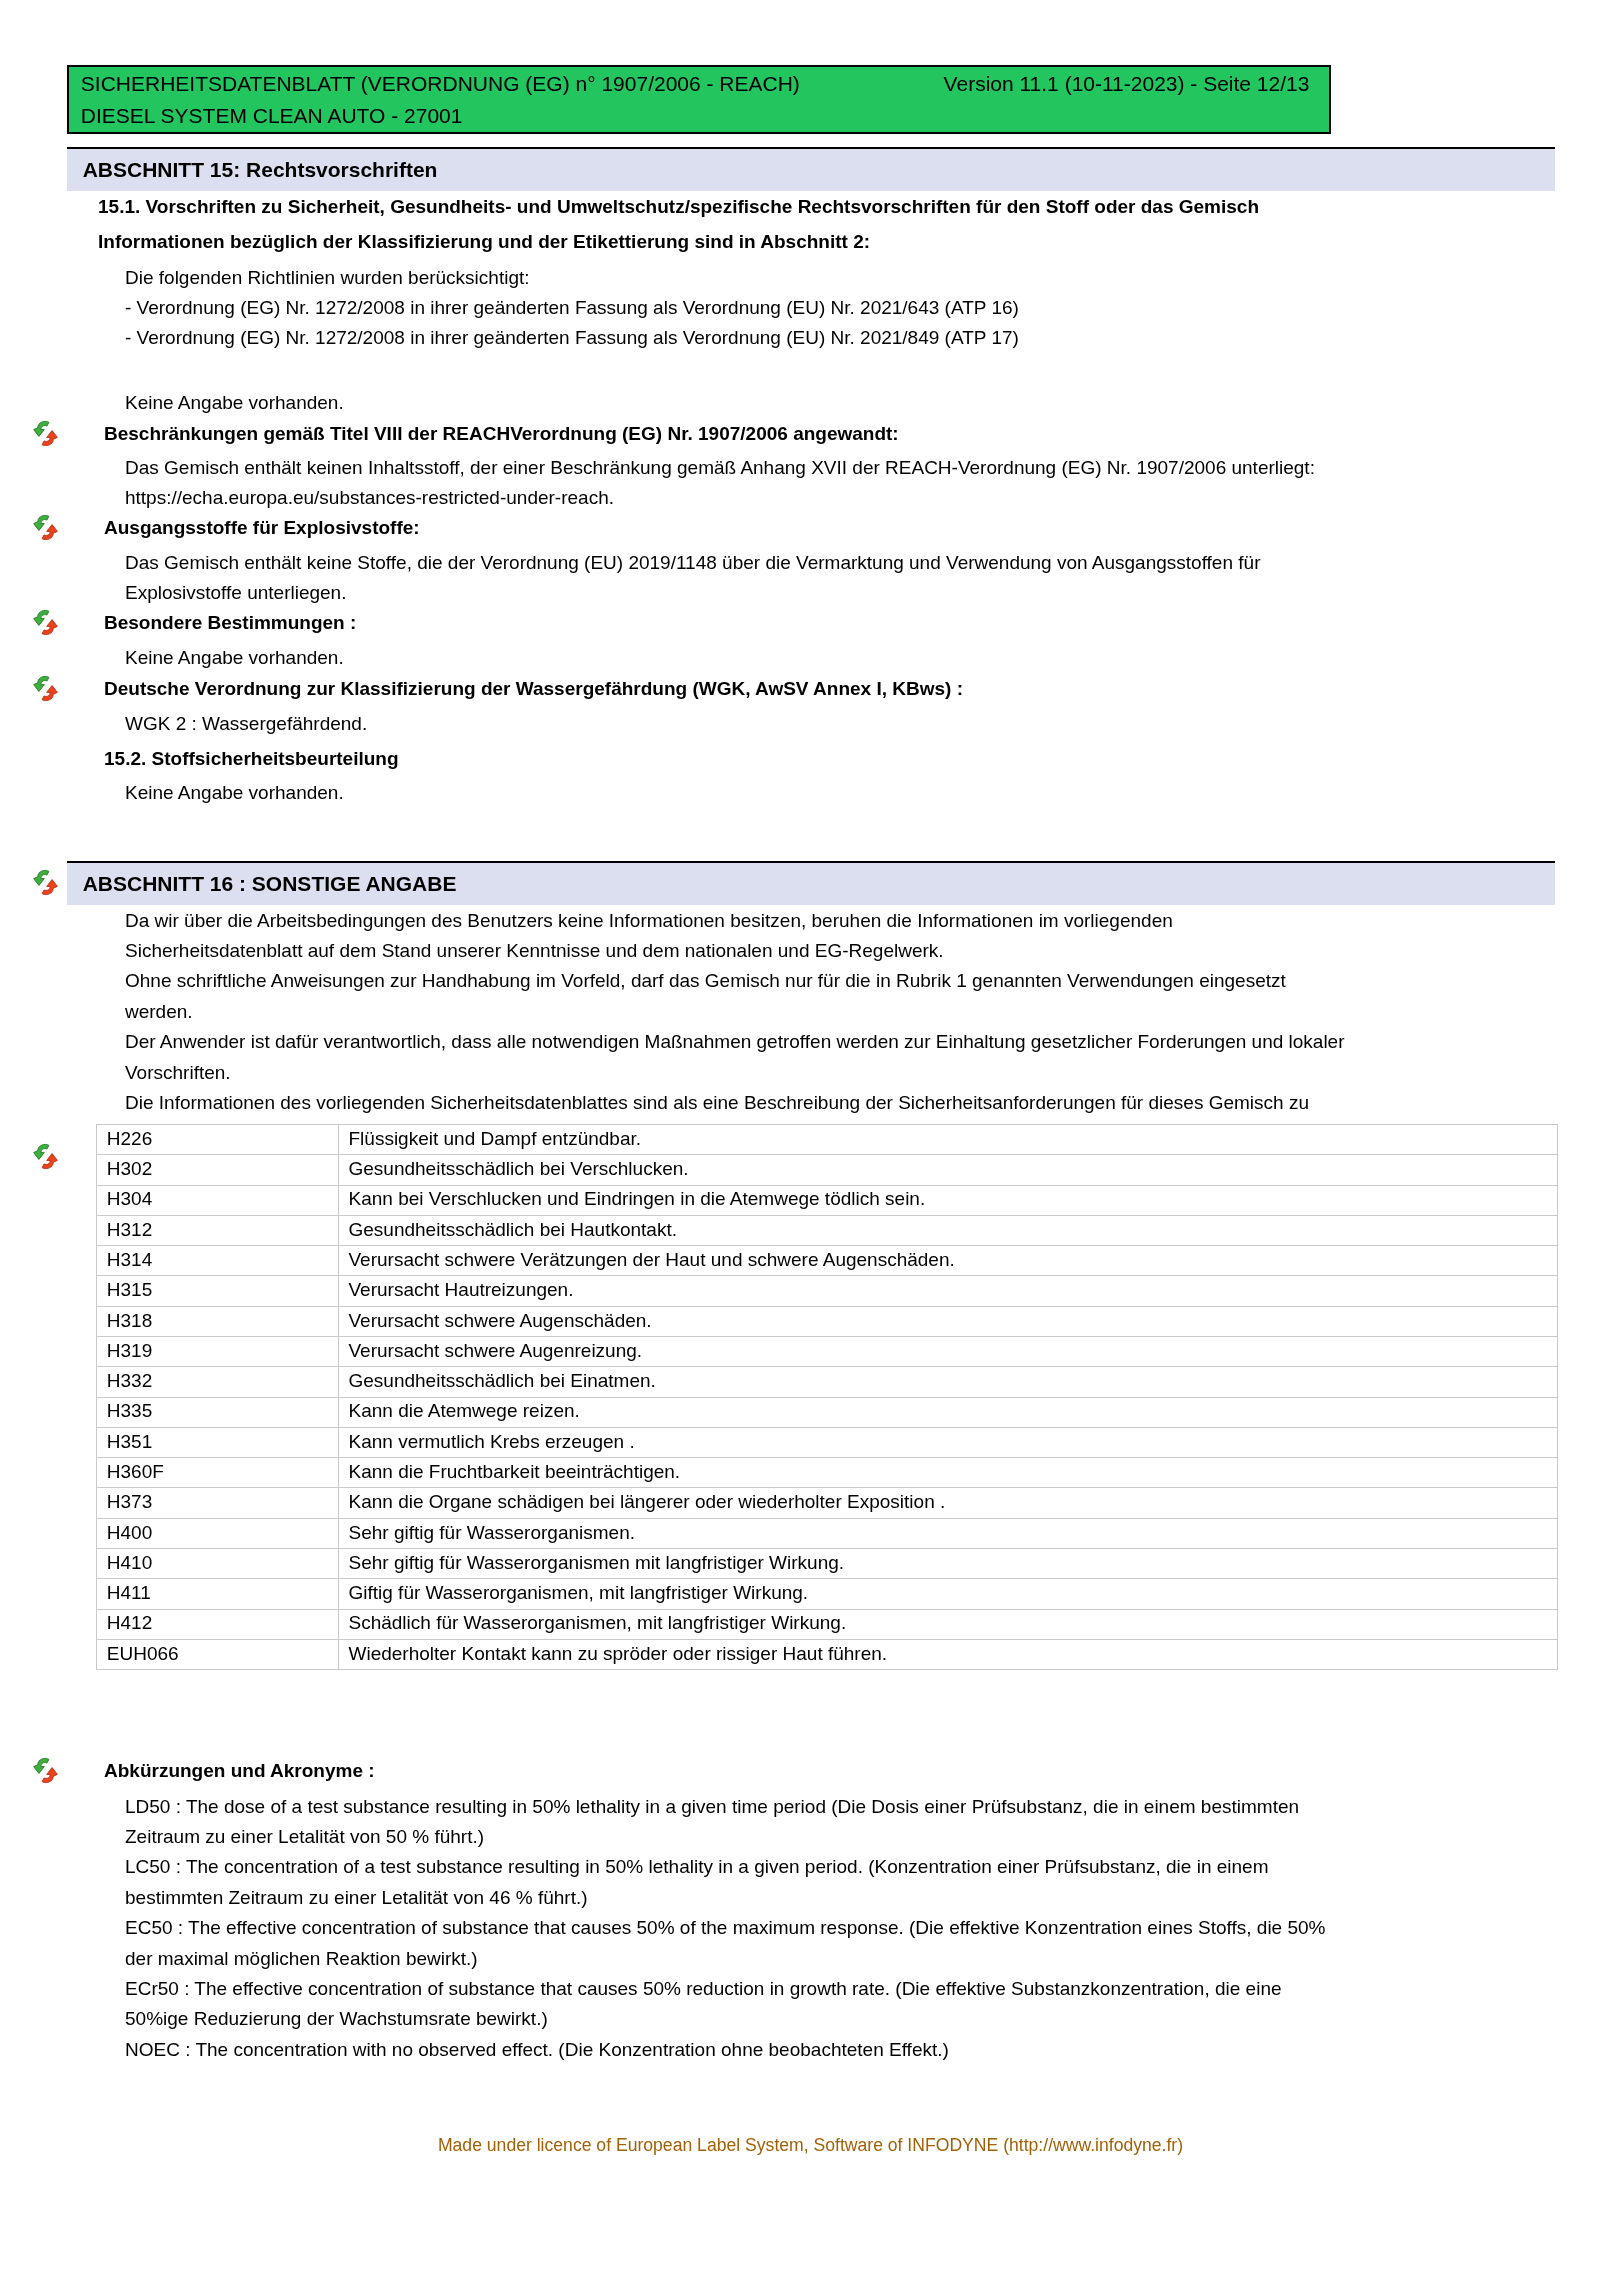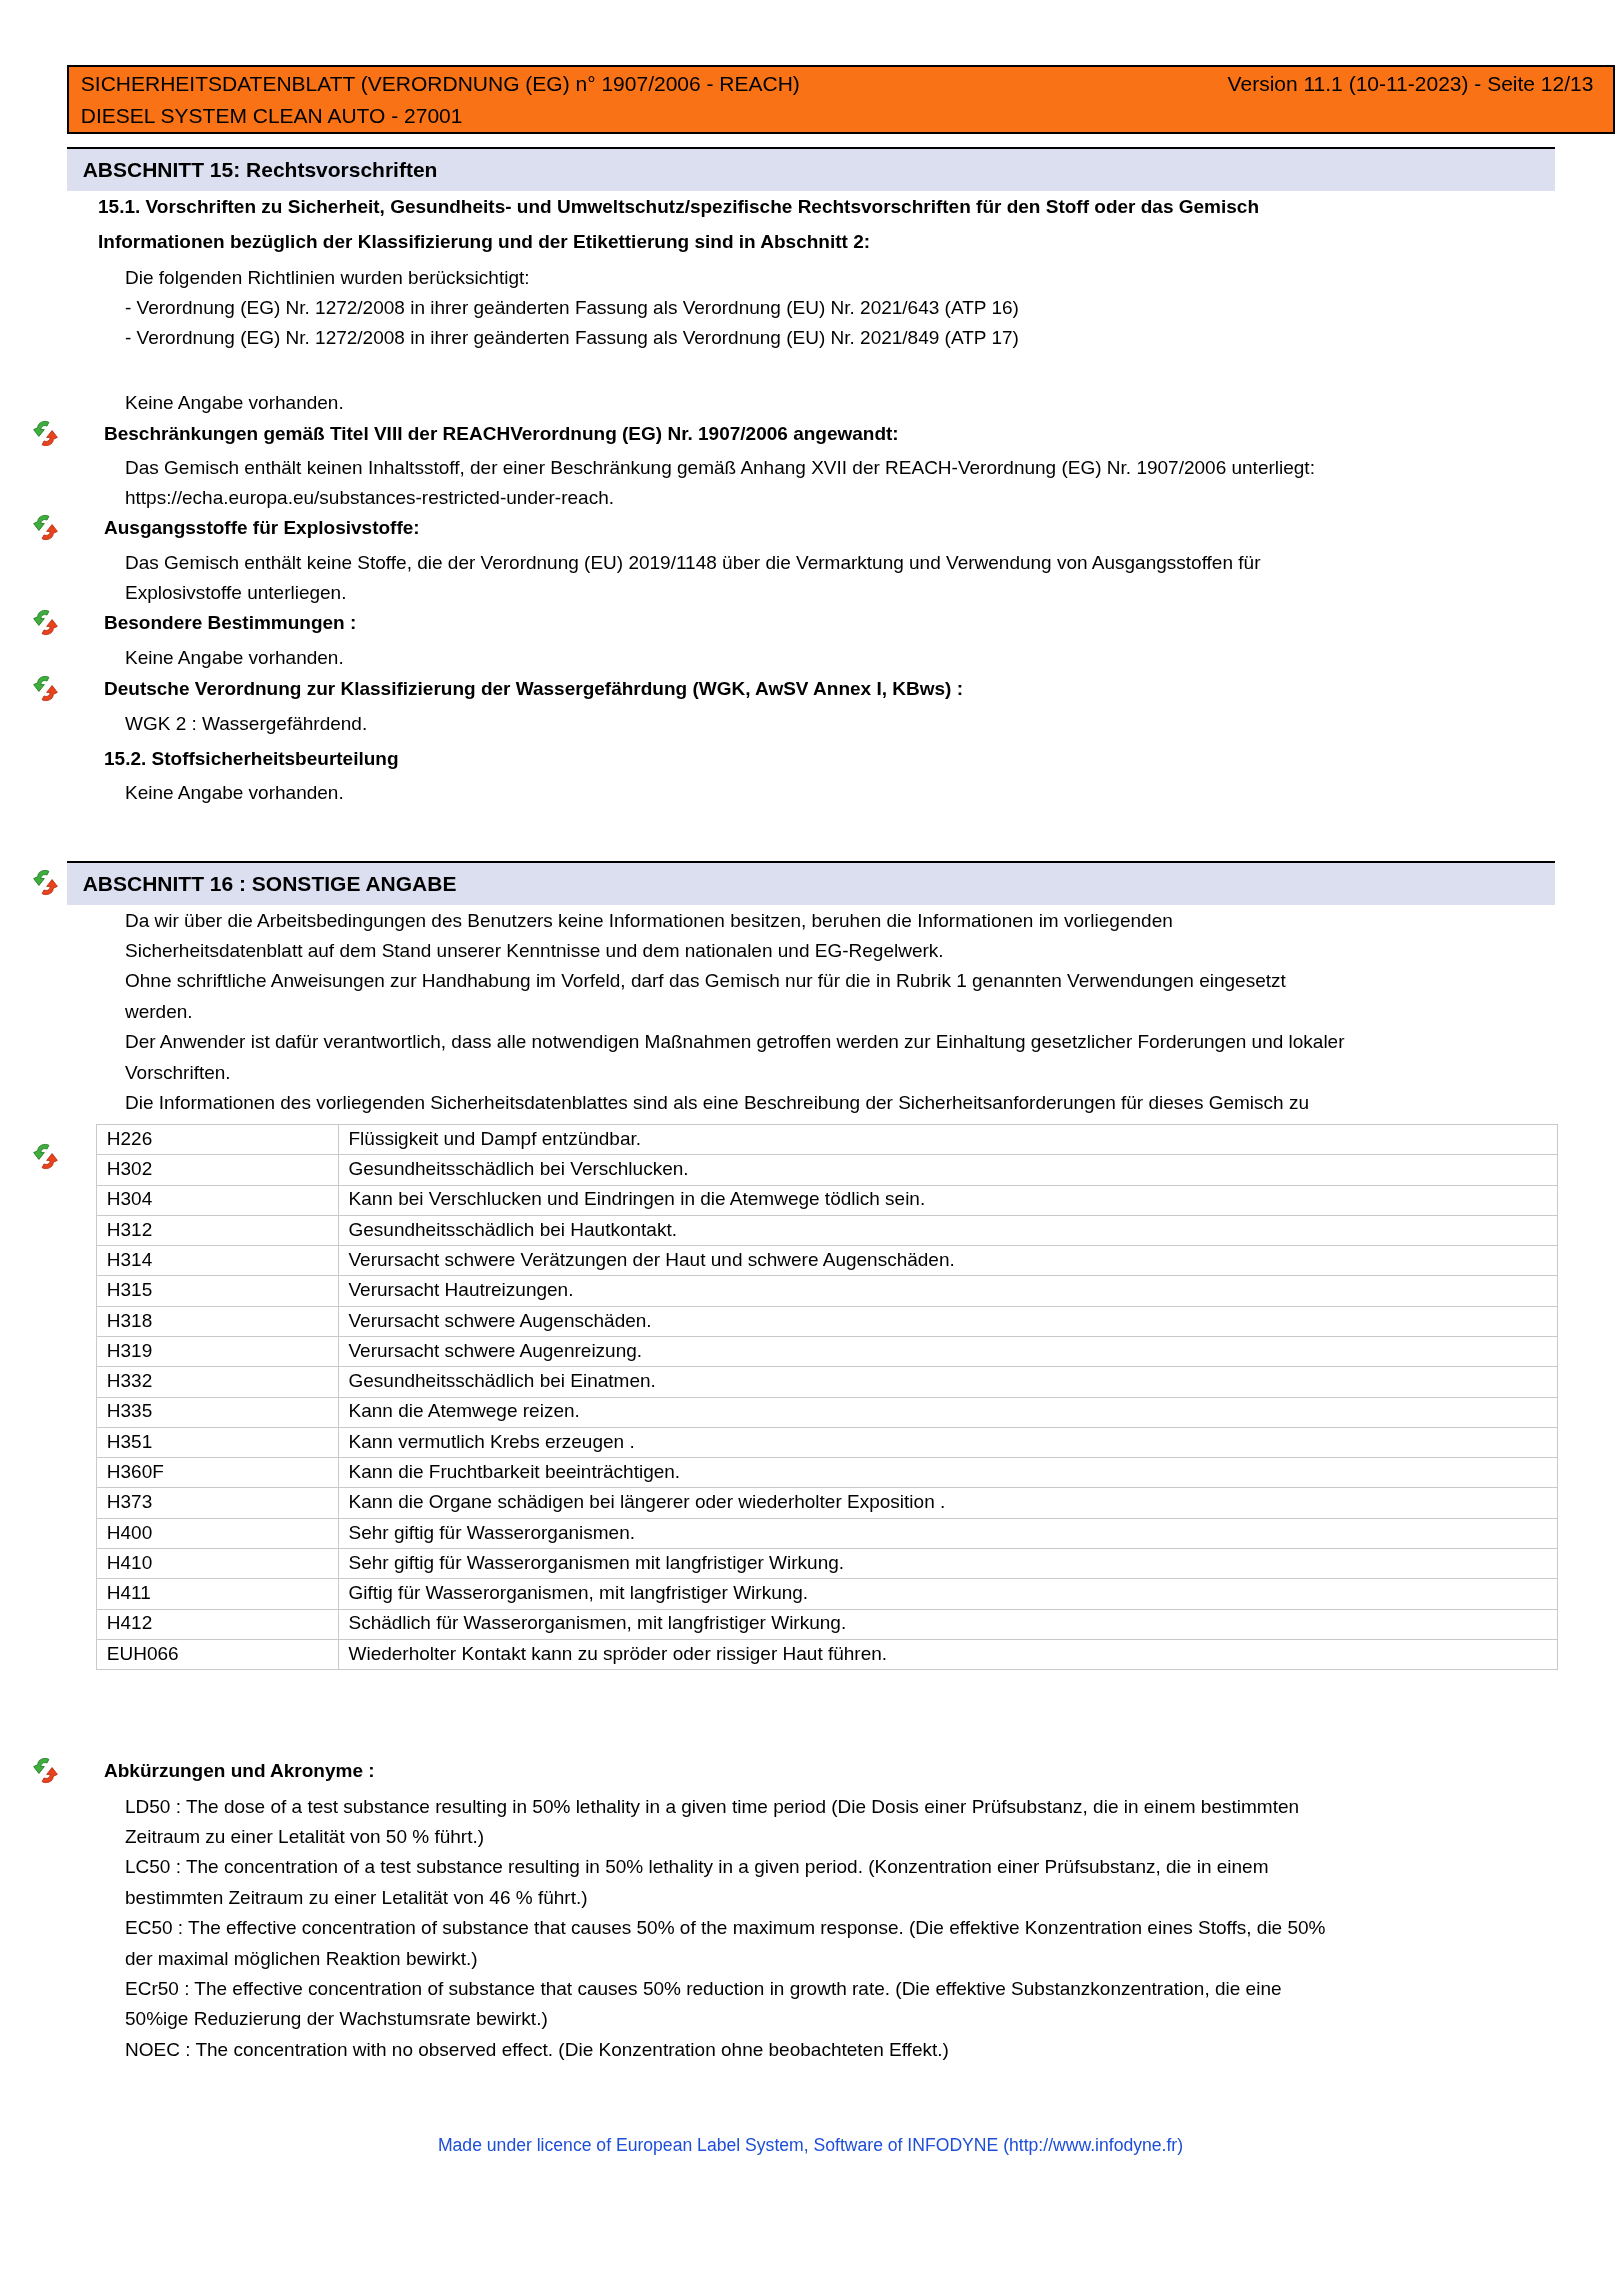--- a/index.html
+++ b/index.html
@@ -21,24 +21,24 @@
     height: 2293px;
     box-sizing: border-box;
     padding: 0;
   }
 
   
   .doc-header {
     position: absolute;
     left: 67px;
     top: 65px;
-    width: 1548px;
+    width: 1264px;
     box-sizing: border-box;
     border: 2px solid #000000;
-    background: #f97316;
+    background: #22c55e;
   }
   .doc-header-row {
     display: flex;
     align-items: center;
     padding: 3.9px 11.8px 2.9px 11.8px;
     font-size: 21px;
     line-height: 25.5px;
     white-space: nowrap;
   }
   .doc-header-left { flex: 0 0 auto; }
@@ -97,21 +97,21 @@
     background: #ffffff;
   }
   .h-table td.code { width: 225px; }
 
   
   .footer {
     position: absolute;
     left: 0;
     width: 1621px;
     text-align: center;
-    color: #1d4ed8;
+    color: #a16207;
     font-size: 17.6px;
   }
 </style>
 </head>
 <body>
 
 <div class="page">
 
   <div class="doc-header">
     <div class="doc-header-row">

